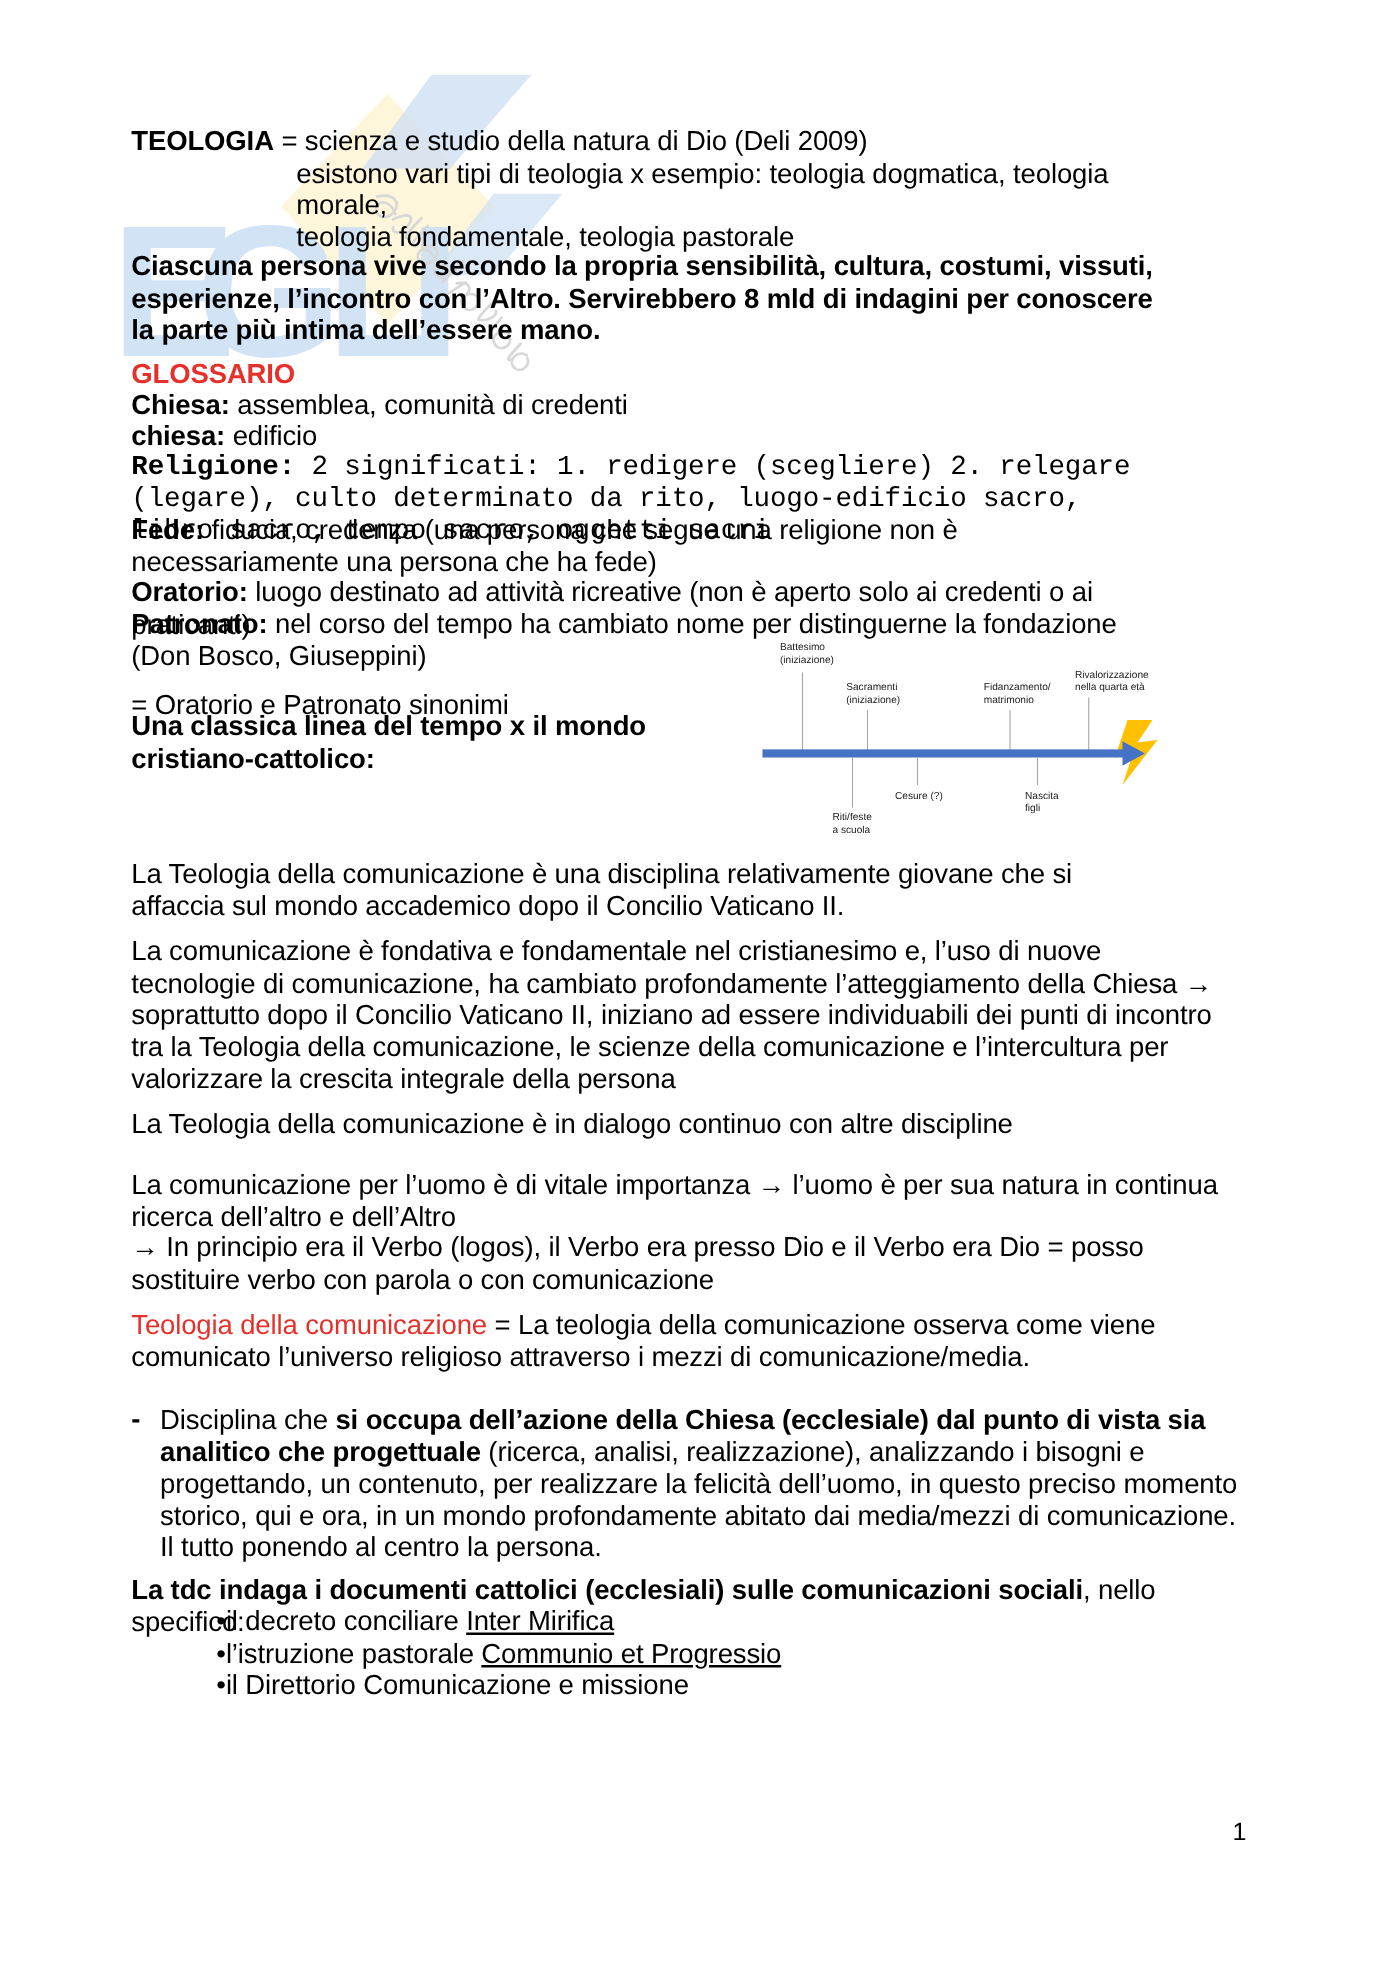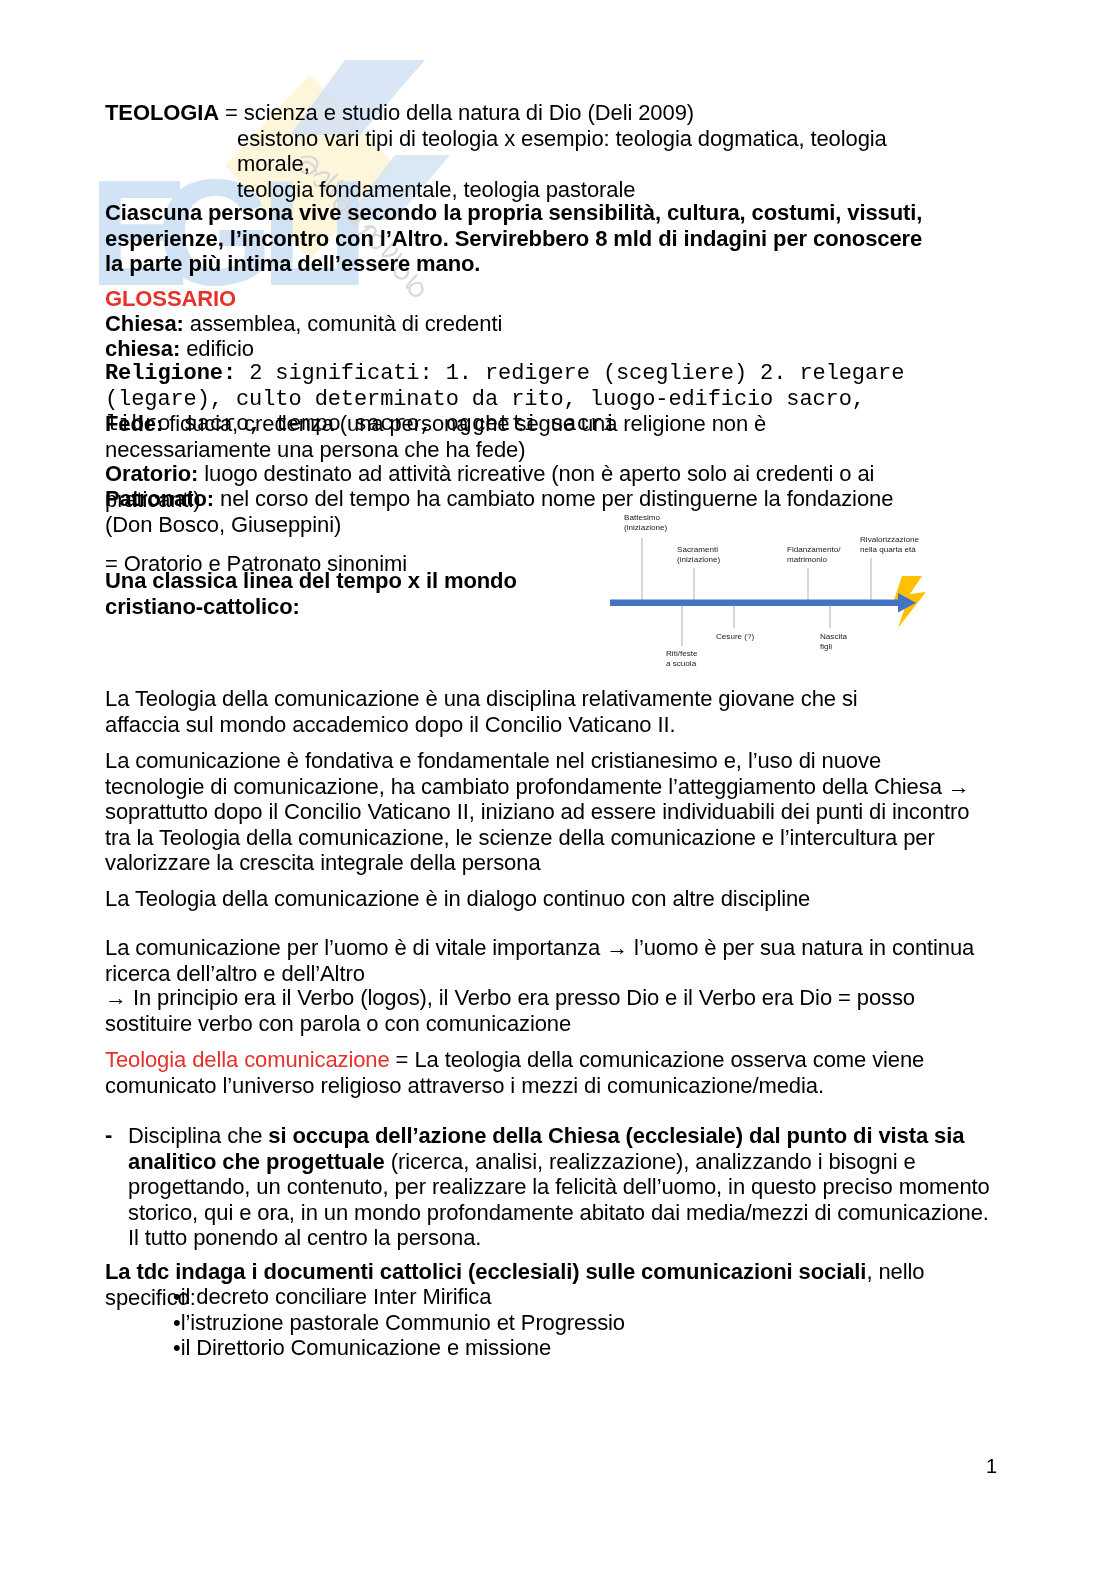--- a/index.html
+++ b/index.html
@@ -43,21 +43,21 @@
     left: 105px;
     width: 832px;
     font-size: 22px;
     line-height: 25.5px;
     color: #000000;
     letter-spacing: -0.1px;
   }
 
   b, .b { font-weight: bold; }
   .red { color: #e5302b; }
-  .u { }
+  .u { text-decoration: underline; }
   .hang {
     display: block;
     margin-left: 132px;
   }
 
   
   .dashitem {
     position: relative;
     padding-left: 23px;
   }

